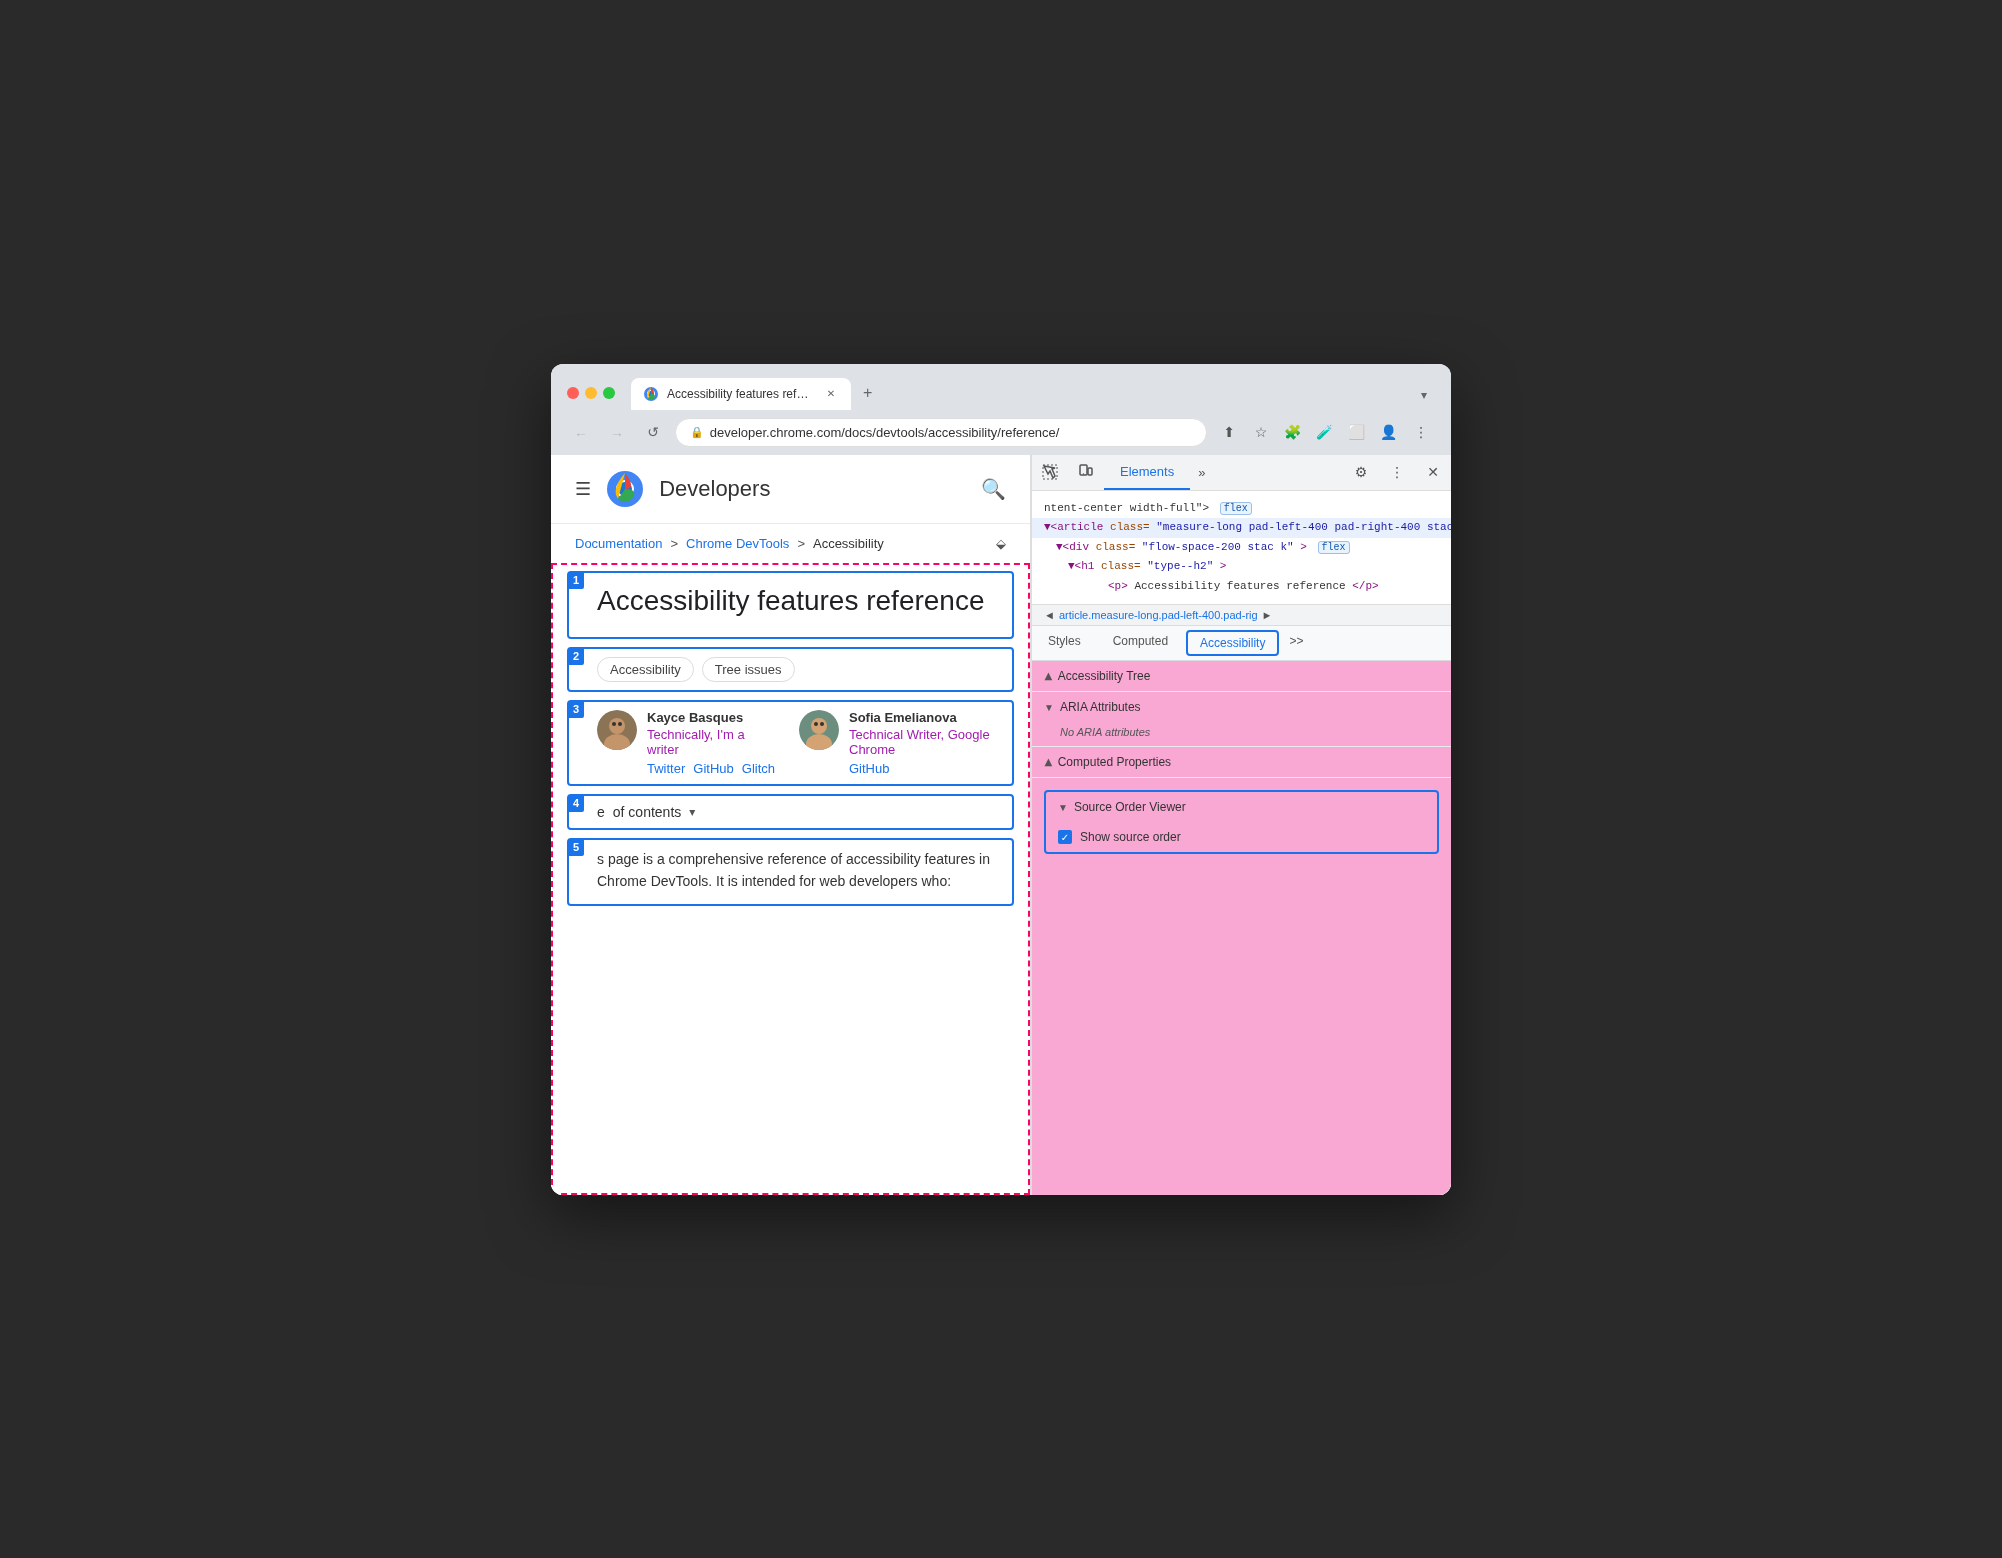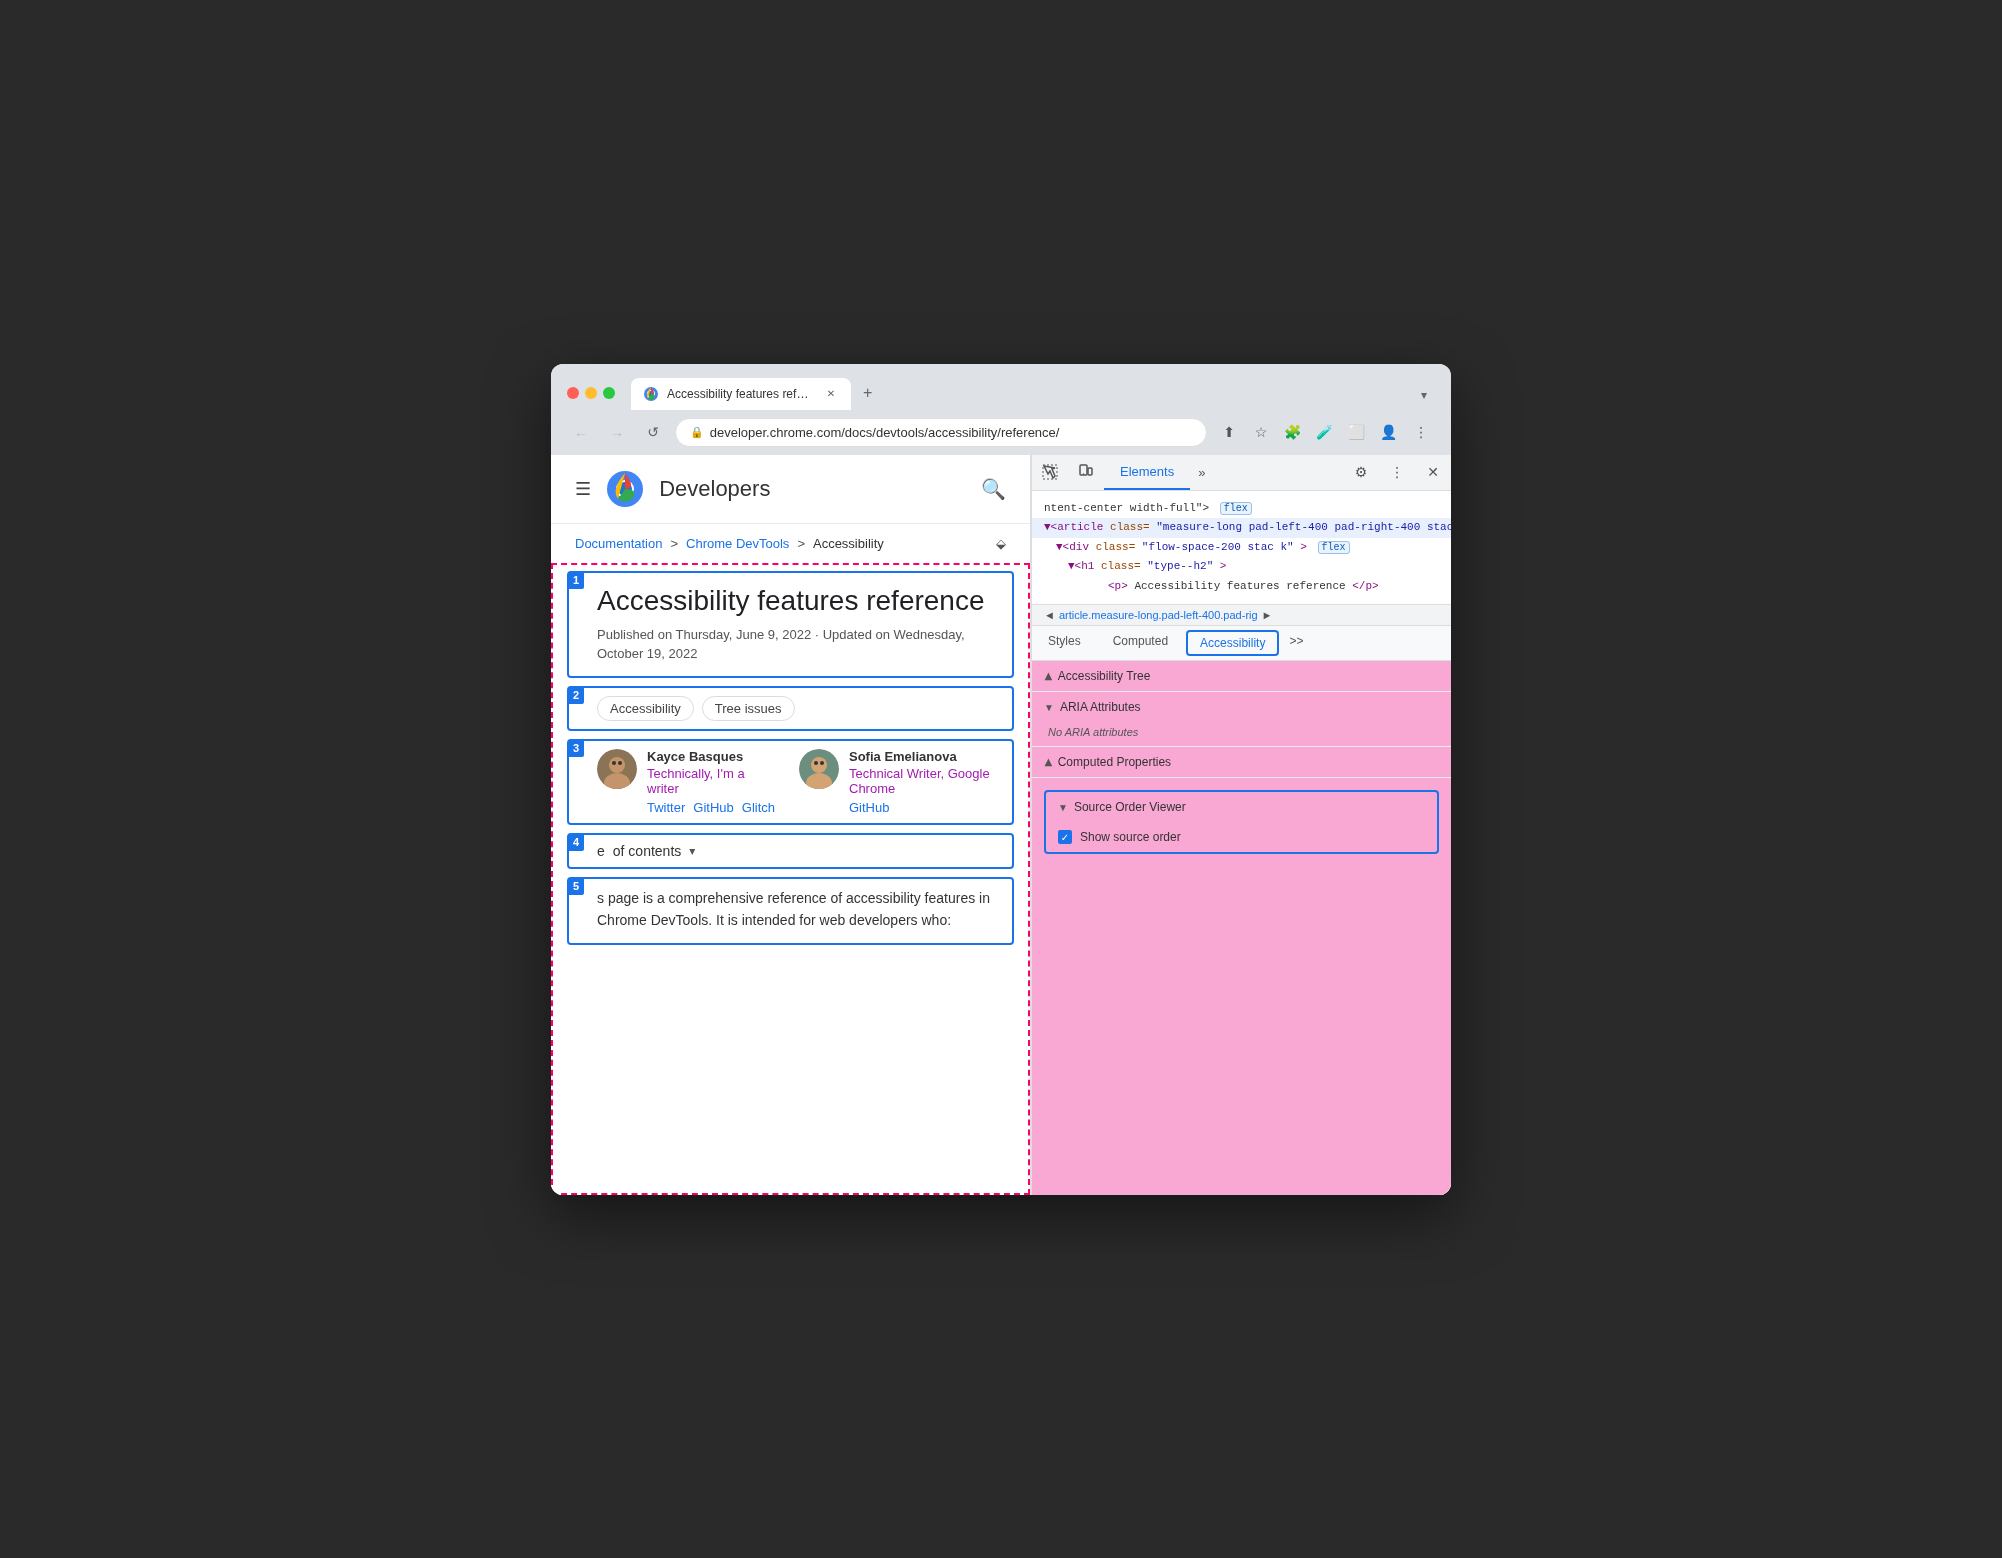--- a/index.html
+++ b/index.html
@@ -415,21 +415,21 @@
       gap: 6px;
       cursor: pointer;
       font-size: 12px;
       color: #333;
     }
     .triangle { font-size: 10px; color: #555; }
     .triangle.open { transform: rotate(0deg); }
     .triangle.closed { transform: rotate(-90deg); }
 
     .section-body {
-      padding: 4px 12px 8px 16px;
+      padding: 4px 12px 8px 28px;
       font-size: 11px;
       color: #555;
       font-style: italic;
     }
 
     
     .source-order-viewer {
       border: 2px solid #1a73e8;
       border-radius: 4px;
       margin: 8px 12px;
@@ -543,21 +543,20 @@
         <span class="share-icon">⬙</span>
       </div>
 
       <div style="position:relative; flex:1; overflow:hidden;">
         <div class="pink-dashed-border"></div>
 
         <div class="source-box" style="margin: 8px 16px;">
           <span class="source-number">1</span>
           <div class="source-box-content">
             <h1 class="page-title">Accessibility features reference</h1>
-            <p class="page-meta">Published on Thursday, June 9, 2022 · Updated on Wednesday, October 19, 2022</p>
           </div>
         </div>
 
         <div class="source-box" style="margin: 8px 16px;">
           <span class="source-number">2</span>
           <div class="chip-row">
             <div class="chip">Accessibility</div>
             <div class="chip">Tree issues</div>
           </div>
         </div>

